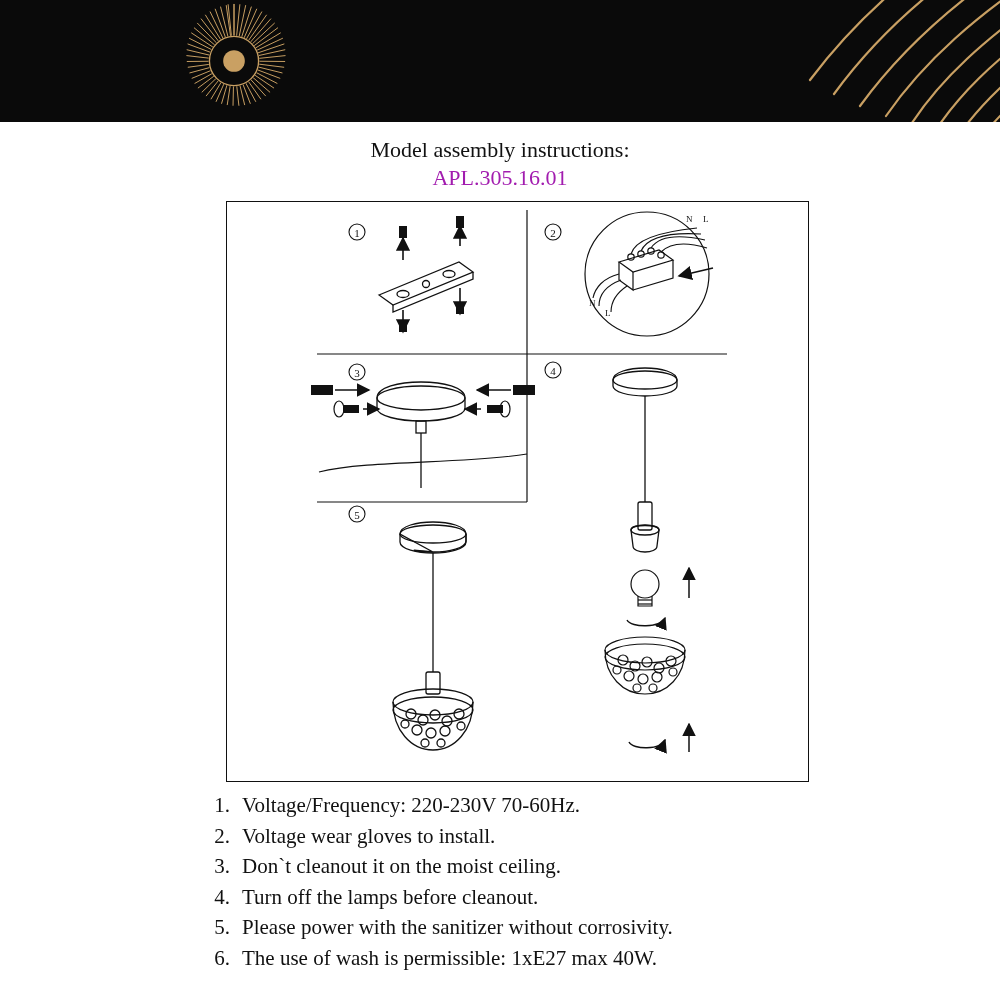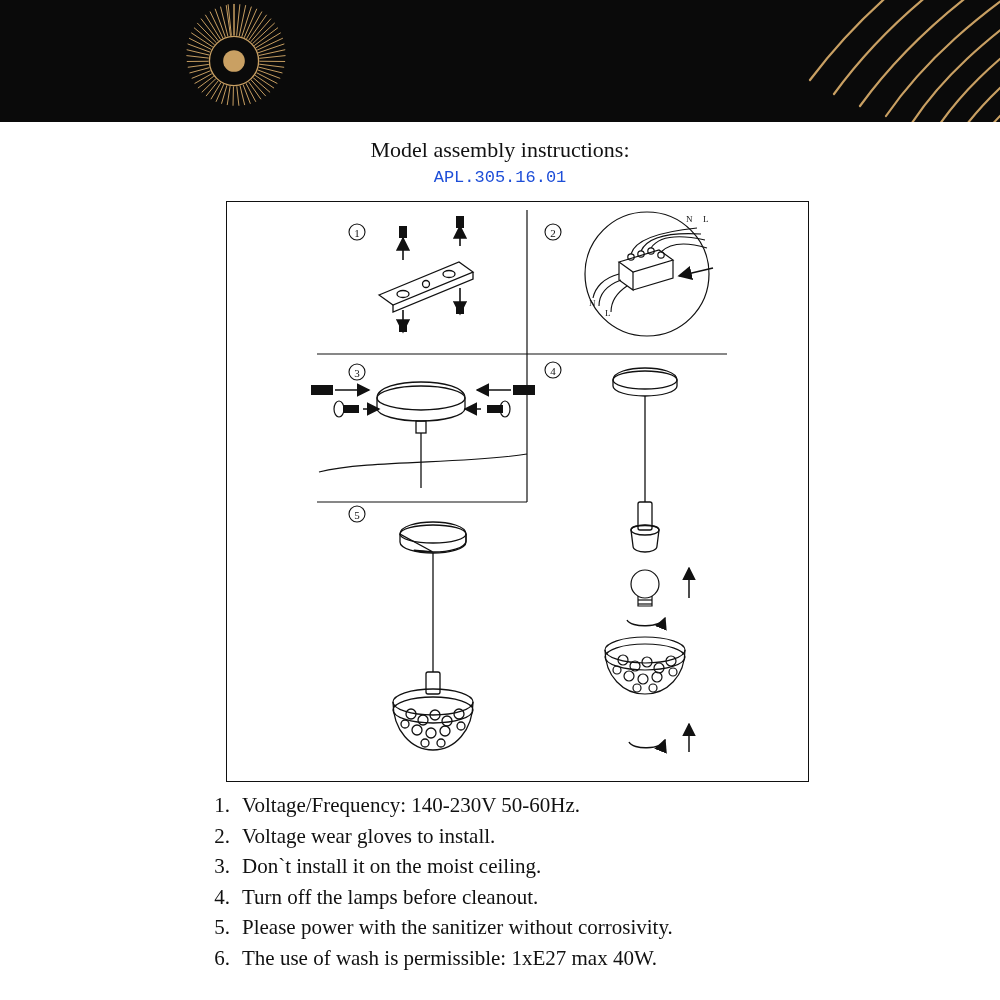--- a/index.html
+++ b/index.html
@@ -56,24 +56,23 @@
     width: 1000px;
     text-align: center;
     font-family: "Liberation Serif", serif;
   }
   .title-line1 {
     font-size: 22px;
     line-height: 28px;
     color: #111;
   }
   .title-line2 {
-    font-size: 17px;
+    font-size: 22px;
     line-height: 28px;
-    color: #1d4ed8;
-    font-family: Liberation Mono, monospace;
+    color: #a21caf;
   }
 
   
   .diagram {
     position: absolute;
     left: 226px;
     top: 201px;
     width: 583px;
     height: 581px;
     border: 1.4px solid #111;
@@ -390,29 +389,29 @@
           <circle cx="198" cy="541" r="4"></circle>
             <circle cx="214" cy="541" r="4"></circle>
         </g>
       </g>
     </svg>
   </div>
 
   <div class="notes">
     <div class="note-row">
       <span class="note-num">1.</span>
-      <span class="note-text">Voltage/Frequency: 140-230V 50-60Hz.</span>
+      <span class="note-text">Voltage/Frequency: 220-230V 70-60Hz.</span>
     </div>
     <div class="note-row">
       <span class="note-num">2.</span>
       <span class="note-text">Voltage wear gloves to install.</span>
     </div>
     <div class="note-row">
       <span class="note-num">3.</span>
-      <span class="note-text">Don`t install it on the moist ceiling.</span>
+      <span class="note-text">Don`t cleanout it on the moist ceiling.</span>
     </div>
     <div class="note-row">
       <span class="note-num">4.</span>
       <span class="note-text">Turn off the lamps before cleanout.</span>
     </div>
     <div class="note-row">
       <span class="note-num">5.</span>
       <span class="note-text">Please power with the sanitizer without corrosivity.</span>
     </div>
     <div class="note-row">

